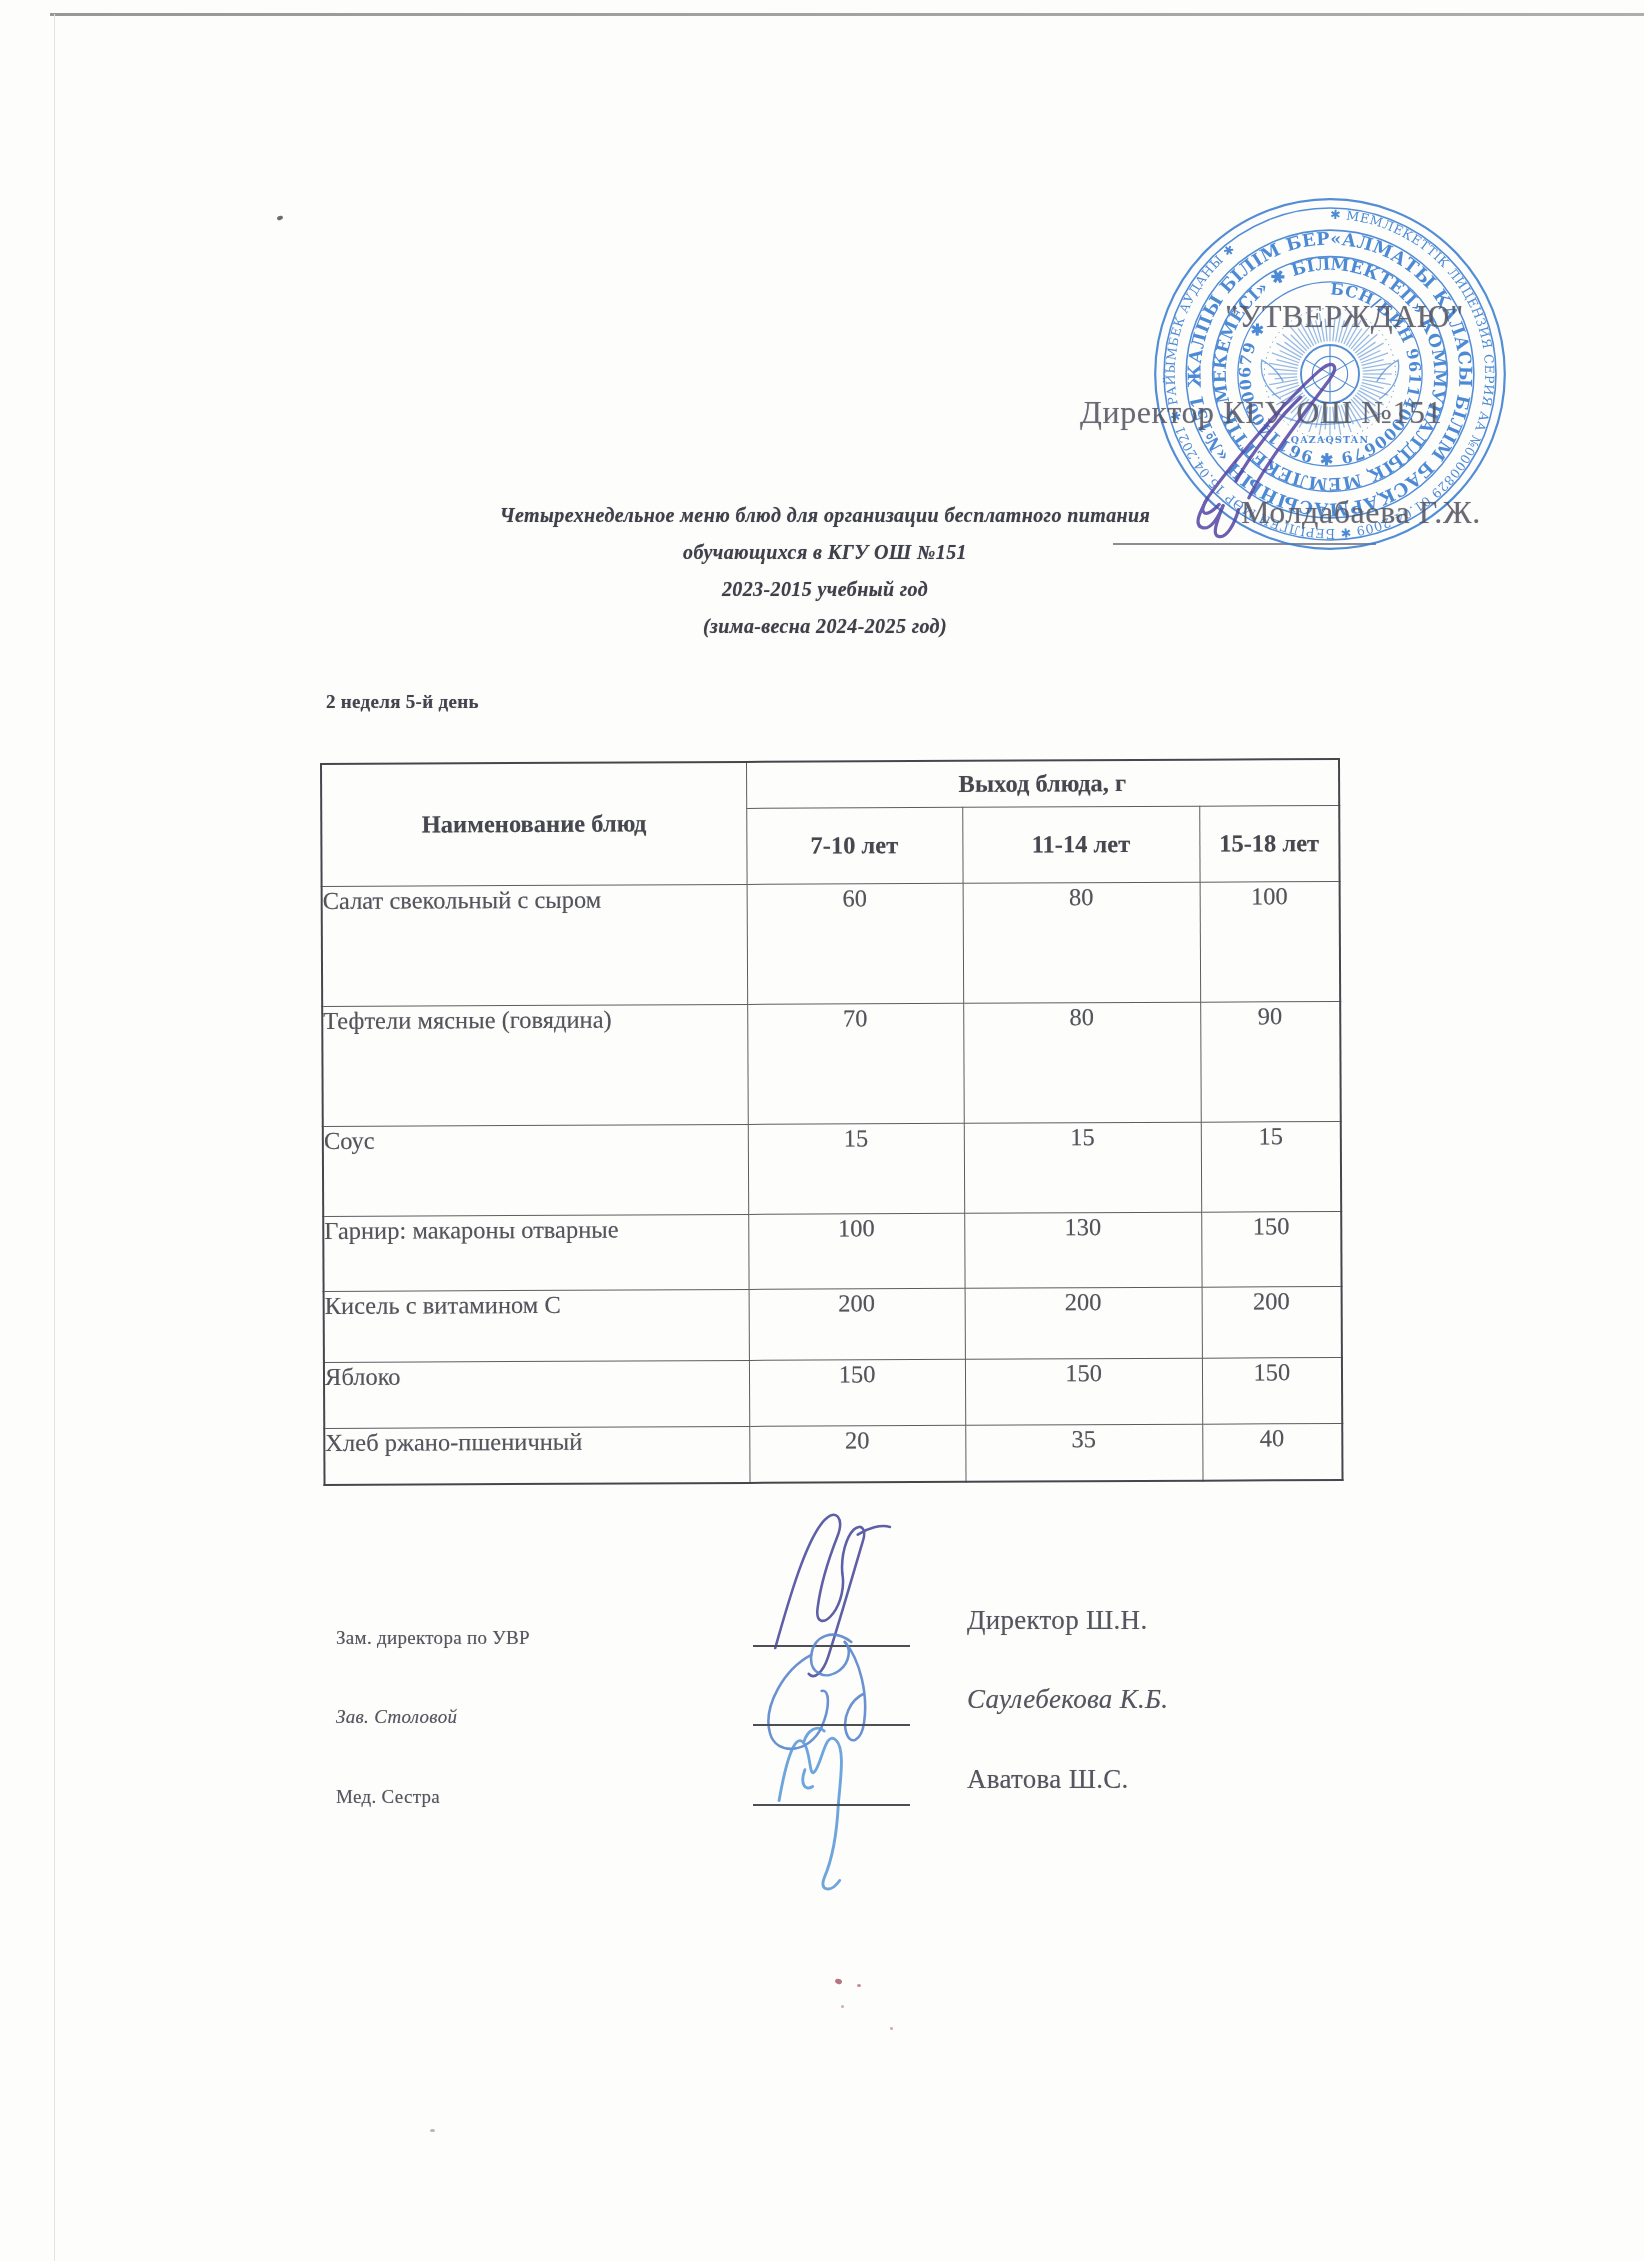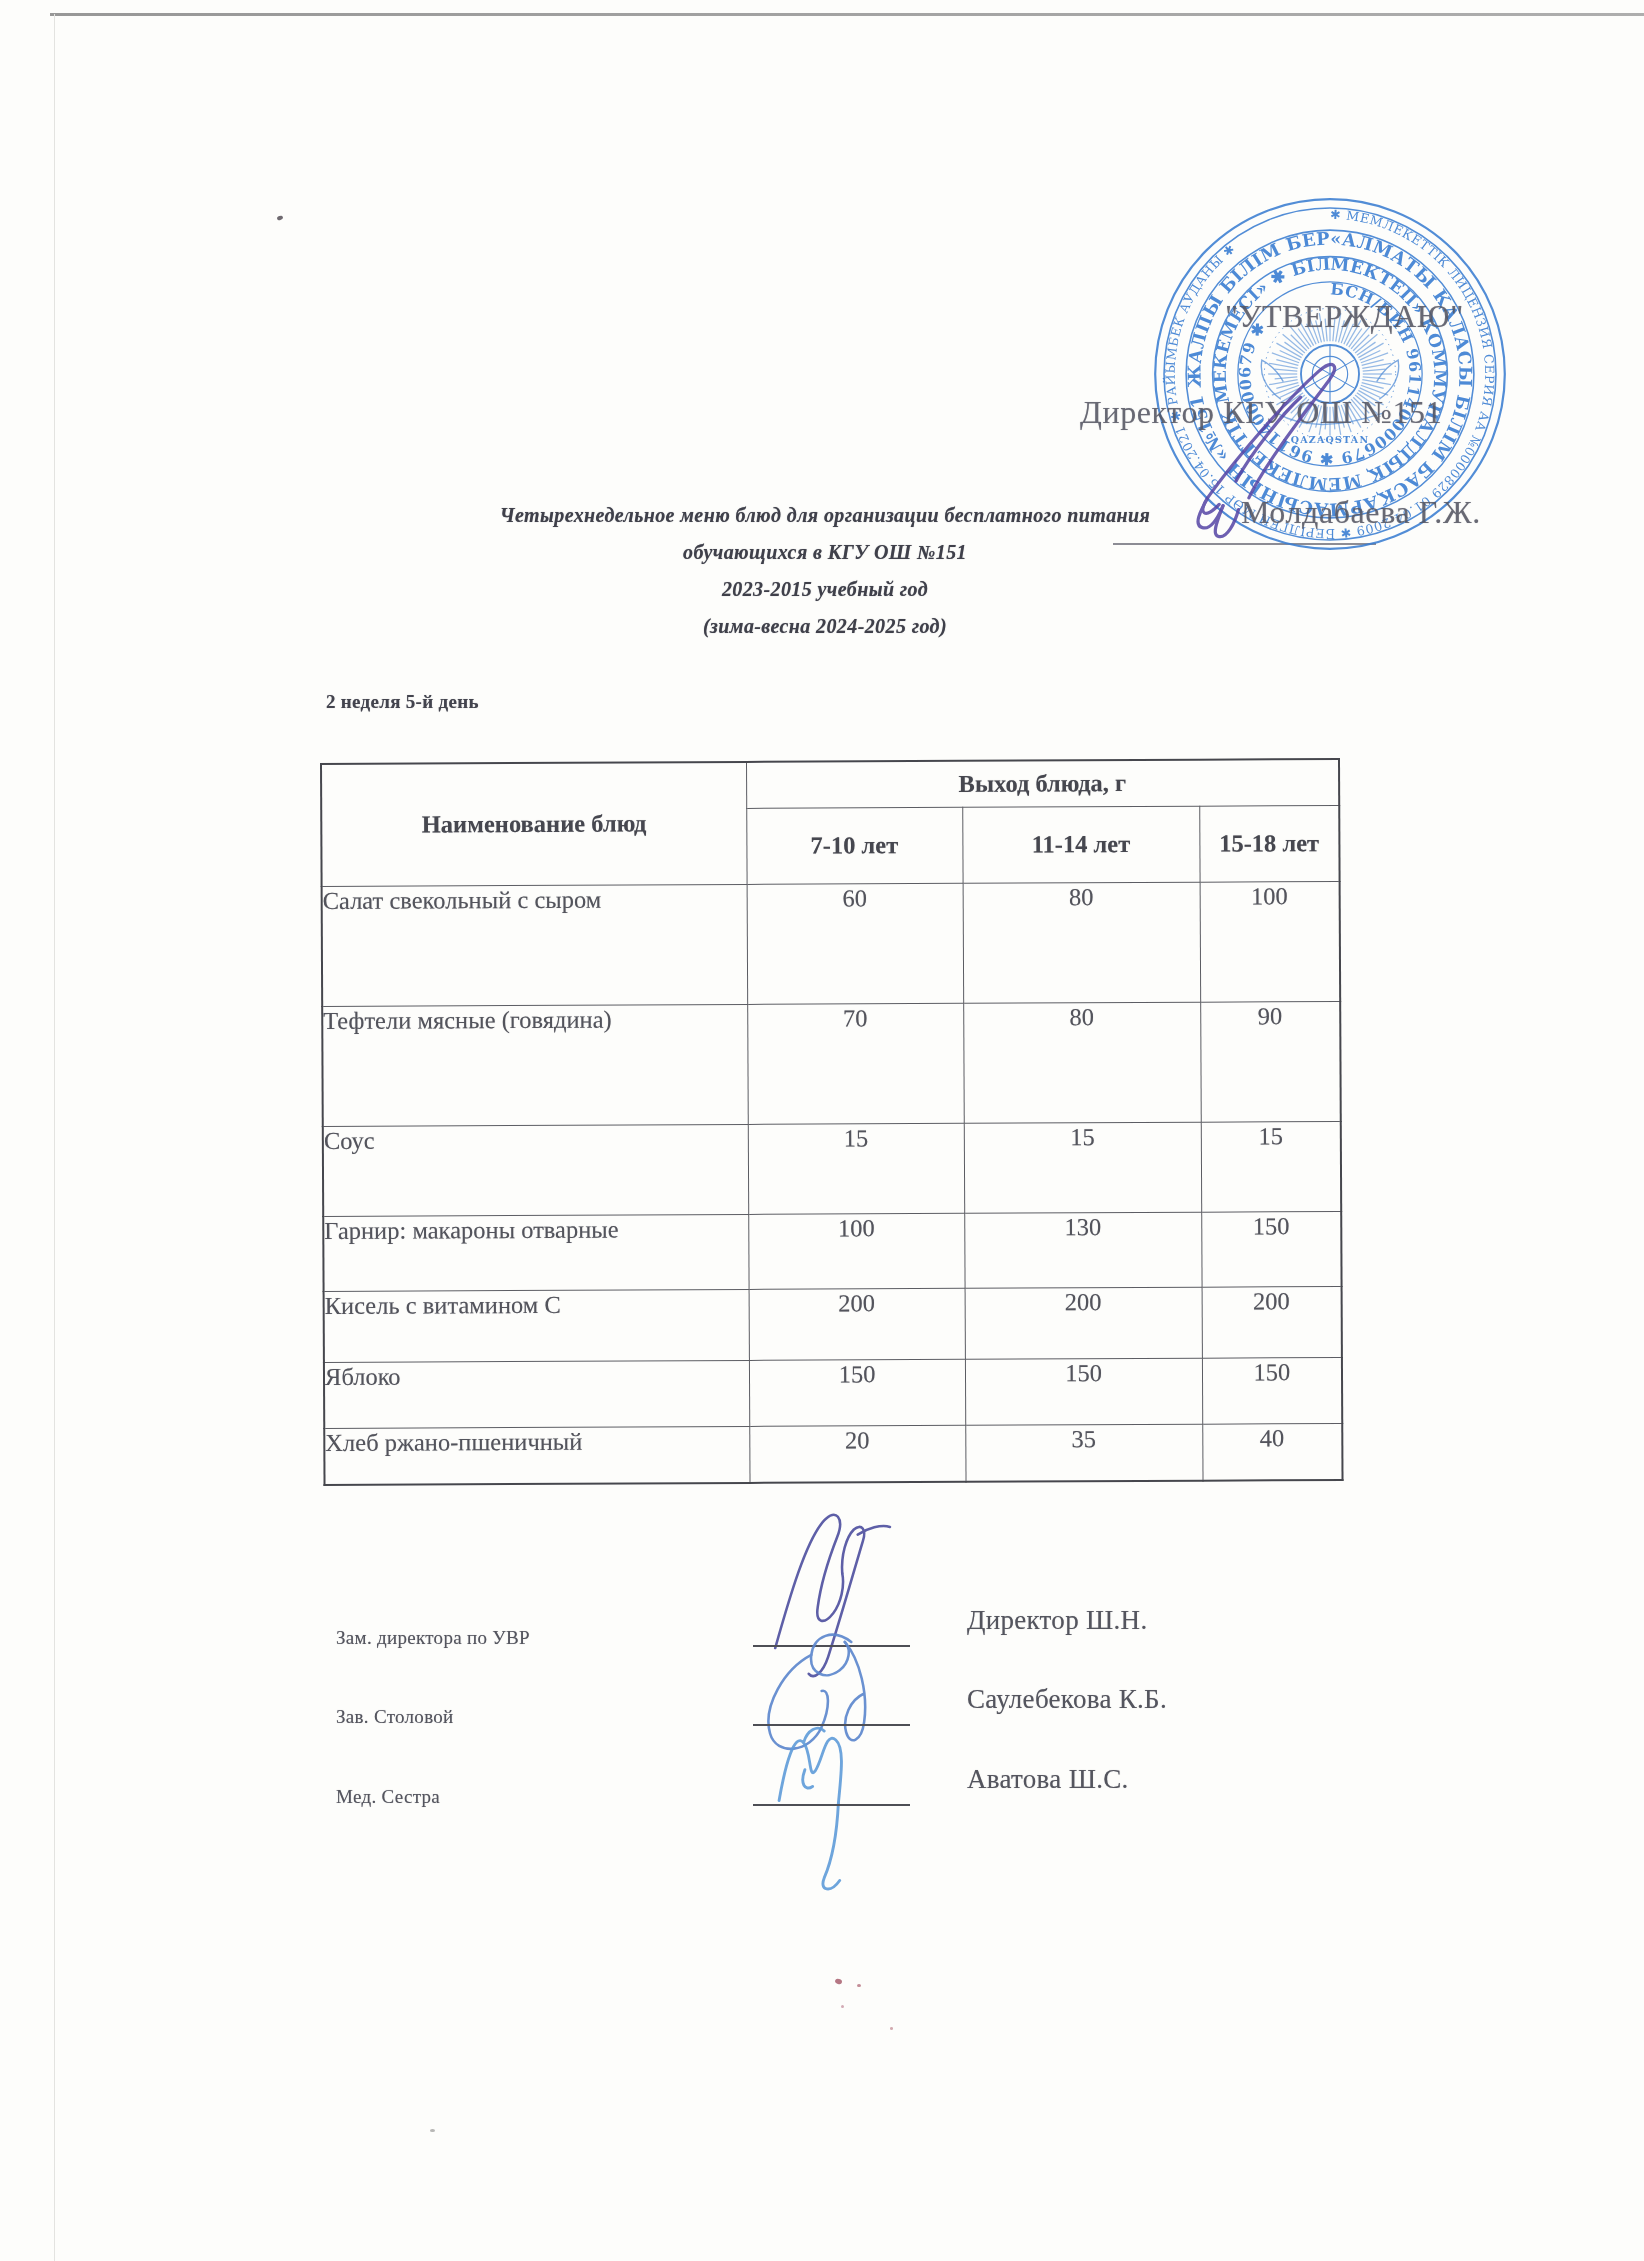--- a/index.html
+++ b/index.html
@@ -63,21 +63,21 @@
   .stamp-wrap svg{overflow:visible;}
   .approval-text{position:absolute;z-index:3;color:rgba(84,86,98,.82);font-size:32px;letter-spacing:0.6px;text-shadow:0 0 1px rgba(90,90,105,.4);white-space:nowrap;}
   .approval-1{left:1225px;top:298px;}
   .approval-2{left:1080px;top:394px;}
   .approval-3{left:1241px;top:494px;}
   .stamp-underline{position:absolute;left:1113px;top:521px;width:263px;height:22px;border-bottom:2.6px solid rgba(82,82,94,.66);z-index:1;}
   .director-sign{position:absolute;left:1174px;top:343px;width:213px;height:213px;z-index:4;}
 
   
   .sig-row{position:absolute;left:336px;width:992px;height:84px;}
-  .sig-row1{top:1591px;} .sig-row2{top:1670px;} .sig-row3{top:1750px;}
+  .sig-row1{top:1591px;} .sig-row2{top:1670px;font-style:italic;} .sig-row3{top:1750px;}
   .sig-role{position:absolute;left:0;top:36px;font-size:19px;color:#54555e;letter-spacing:0.3px;text-shadow:0 0 0.8px rgba(75,75,88,.45);white-space:nowrap;}
   .sig-line{position:absolute;left:417px;top:54px;width:157px;height:0;border-top:2.3px solid #4e4f55;}
   .sig-name{position:absolute;left:631px;top:14px;font-size:27px;color:#54555e;letter-spacing:0.3px;text-shadow:0 0 0.8px rgba(75,75,88,.45);white-space:nowrap;}
   .sig-svg{position:absolute;left:407px;top:-90px;width:174px;height:258px;overflow:visible;}
   .ink1{stroke:#4d4f9f;} .ink2{stroke:#5b86cd;} .ink3{stroke:#5f9cd9;}
   .sig-svg path,.director-sign path{fill:none;stroke-linecap:round;stroke-linejoin:round;}
 </style>
 </head>
 <body>
 

